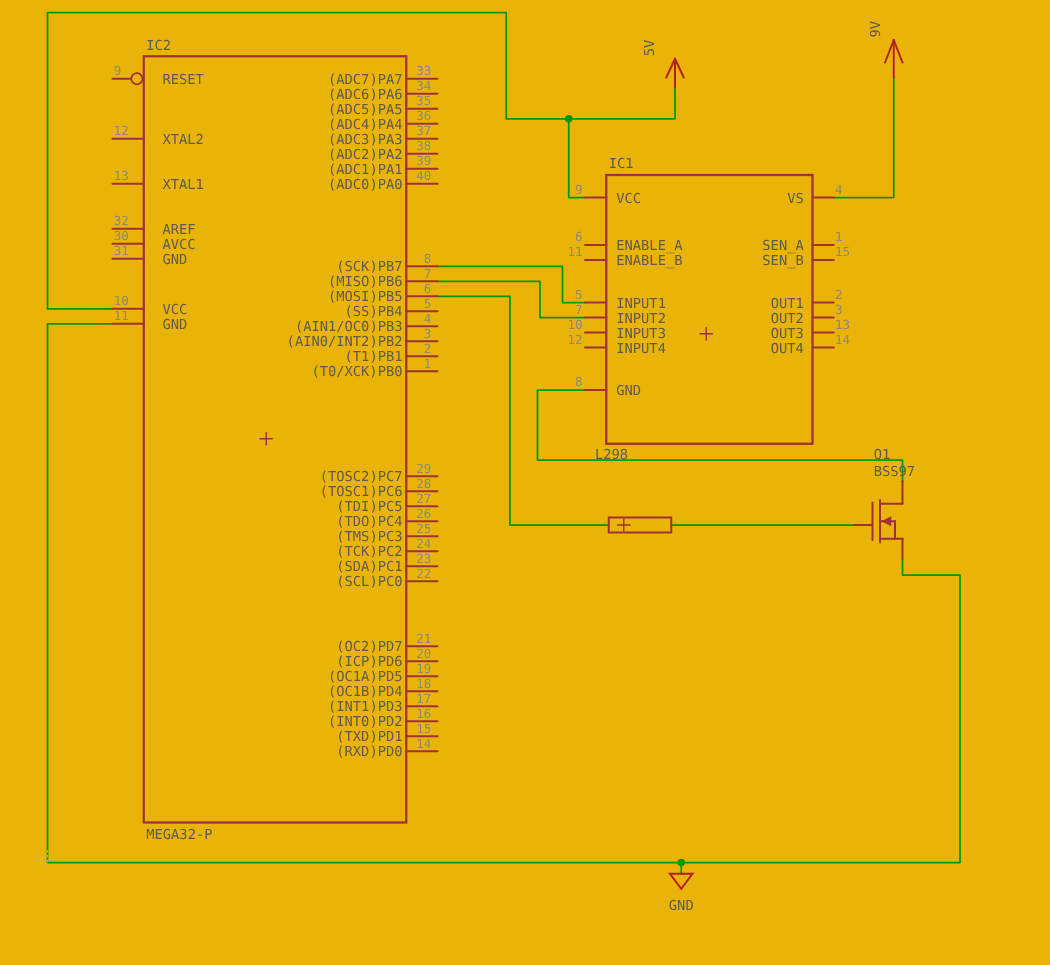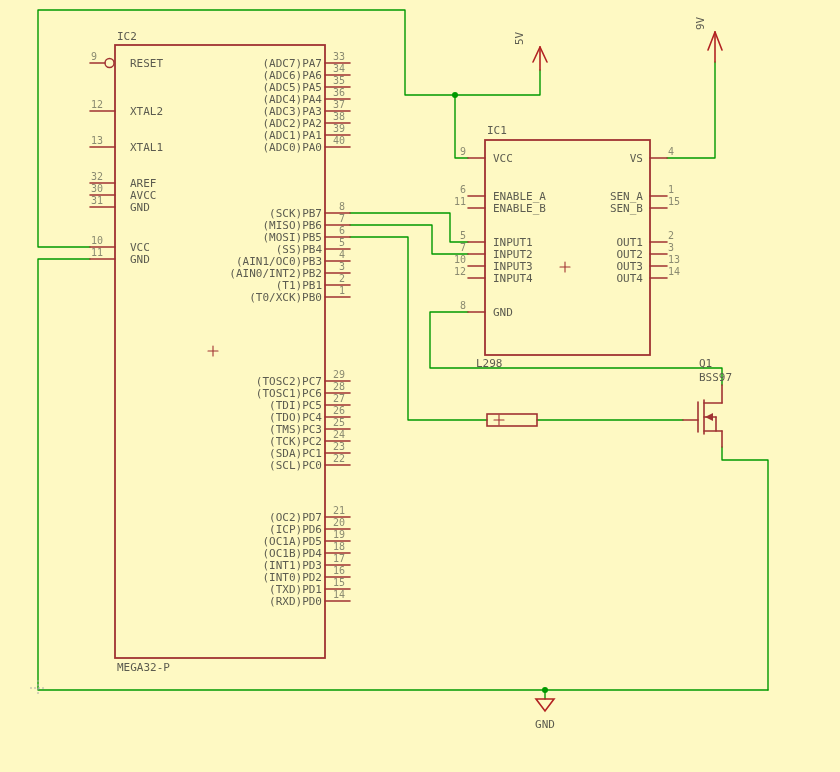--- a/index.html
+++ b/index.html
@@ -1,16 +1,16 @@
 <!DOCTYPE html>
 <html><head>
 <meta charset="utf-8">
 <style>
   html,body{margin:0;padding:0;background:#ffffff;}
-  .canvas{position:relative;width:840px;height:772px;background:#fef9c3;overflow:hidden;}
+  .canvas{position:relative;width:840px;height:772px;background:#eab308;overflow:hidden;}
   svg{display:block;}
   svg text{font-family:"DejaVu Sans Mono","Liberation Mono",monospace;}
   .t-label{font-size:11px;}
   .t-num{font-size:10px;}
 </style>
 </head>
 <body>
 
 <div class="canvas">
   <svg id="schem" width="840" height="772" viewBox="0 0 840 772" xmlns="http://www.w3.org/2000/svg">

